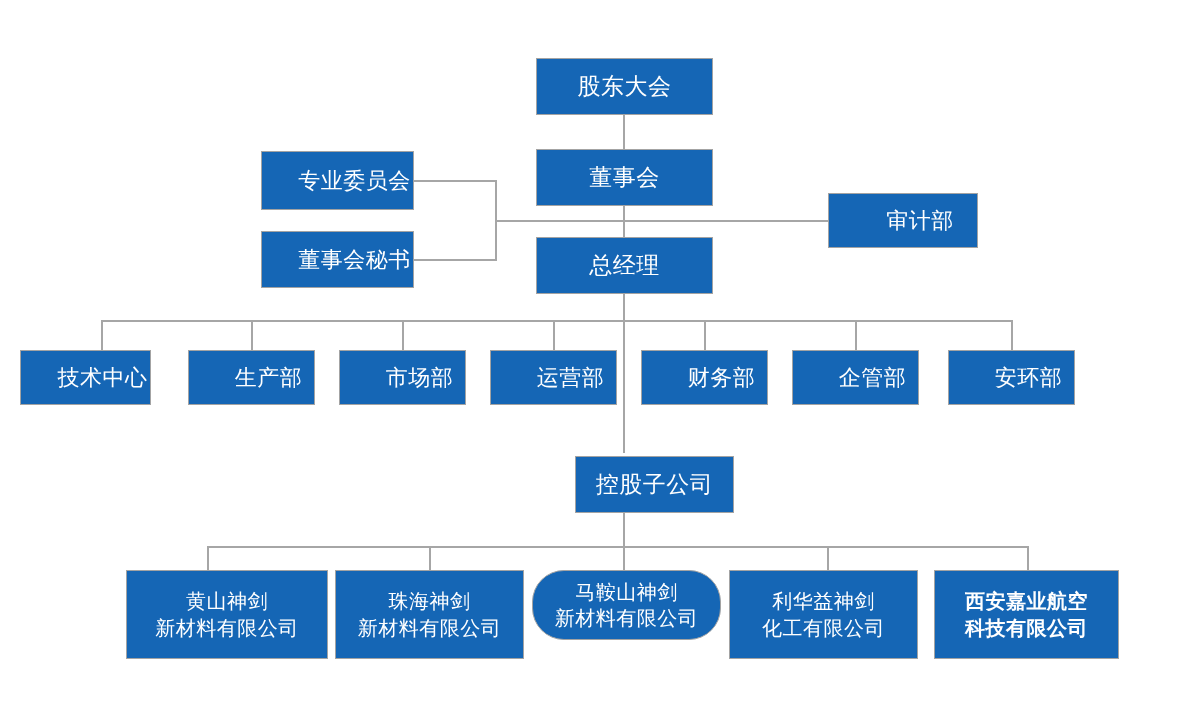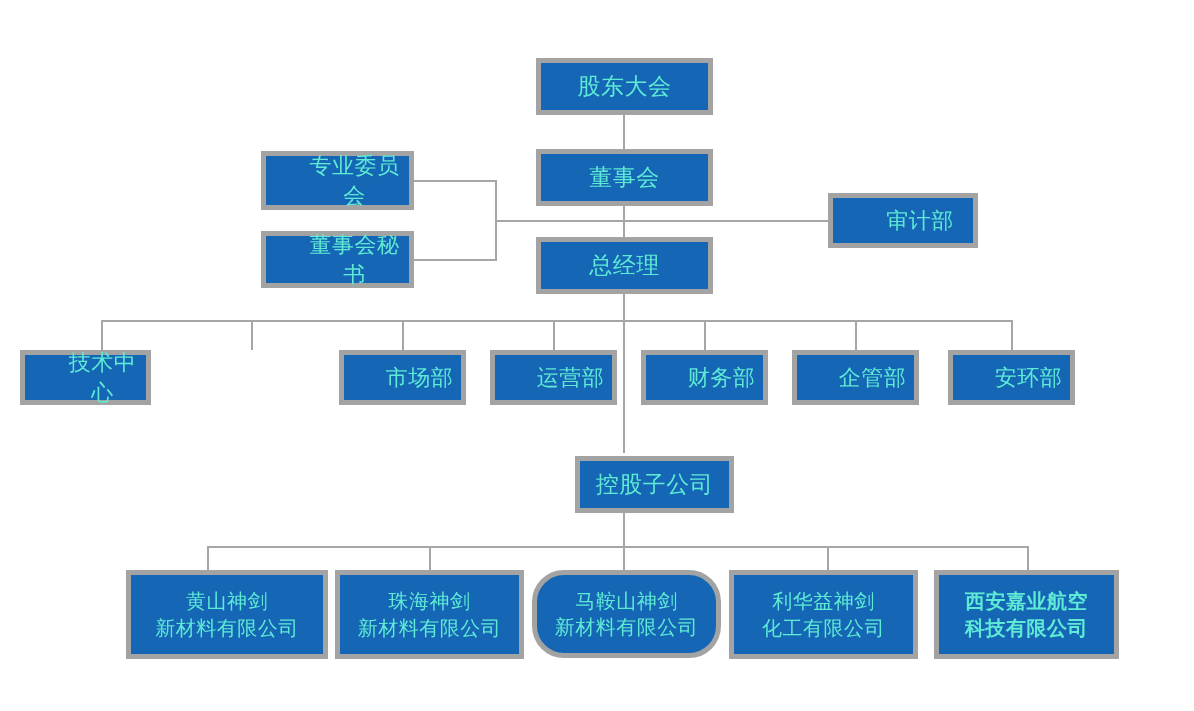--- a/index.html
+++ b/index.html
@@ -14,22 +14,22 @@
     position: relative;
     width: 1194px;
     height: 711px;
     background: #ffffff;
     overflow: hidden;
   }
   .node {
     position: absolute;
     box-sizing: border-box;
     background: #1566b5;
-    border: 5px solid #a3a3a3;
-    color: #5eead4;
+    border: 1px solid #a3a3a3;
+    color: #ffffff;
     display: flex;
     align-items: center;
     justify-content: center;
     text-align: center;
     line-height: 1.32;
     letter-spacing: 0.5px;
     z-index: 3;
     white-space: pre-line;
   }
   .t24 { font-size: 23px; }
@@ -92,40 +92,41 @@
   <div class="node t24" style="left:536px; top:237px; width:177px; height:57px;">总经理</div>
 
   <div class="node t22" style="left:261px; top:151px; width:153px; height:59px;">专业委员会</div>
 
   <div class="node t22" style="left:261px; top:231px; width:153px; height:57px;">董事会秘书</div>
 
   <div class="node t22" style="left:828px; top:193px; width:150px; height:55px;">审计部</div>
 
   <div class="node t22" style="left:20px; top:350px; width:131px; height:55px;">技术中心</div>
 
+  <div class="node t22" style="left:188px; top:350px; width:127px; height:55px;">生产部</div>
 
   <div class="node t22" style="left:339px; top:350px; width:127px; height:55px;">市场部</div>
 
   <div class="node t22" style="left:490px; top:350px; width:127px; height:55px;">运营部</div>
 
   <div class="node t22" style="left:641px; top:350px; width:127px; height:55px;">财务部</div>
 
   <div class="node t22" style="left:792px; top:350px; width:127px; height:55px;">企管部</div>
 
   <div class="node t22" style="left:948px; top:350px; width:127px; height:55px;">安环部</div>
 
   <div class="node t24" style="left:536px; top:456px; width:159px; height:57px;margin-left:39px;">控股子公司</div>
 
   <div class="node t20" style="left:126px; top:570px; width:202px; height:89px;">黄山神剑
 新材料有限公司</div>
 
   <div class="node t20" style="left:335px; top:570px; width:189px; height:89px;">珠海神剑
 新材料有限公司</div>
 
-  <div class="node t20" style="left:532px; top:570px; width:189px; height:88px;border-radius:32px;">马鞍山神剑
+  <div class="node t20" style="left:532px; top:570px; width:189px; height:70px;border-radius:32px;">马鞍山神剑
 新材料有限公司</div>
 
   <div class="node t20" style="left:729px; top:570px; width:189px; height:89px;">利华益神剑
 化工有限公司</div>
 
   <div class="node t20" style="left:934px; top:570px; width:185px; height:89px;font-weight:bold;">西安嘉业航空
 科技有限公司</div>
 
 </div>
 

